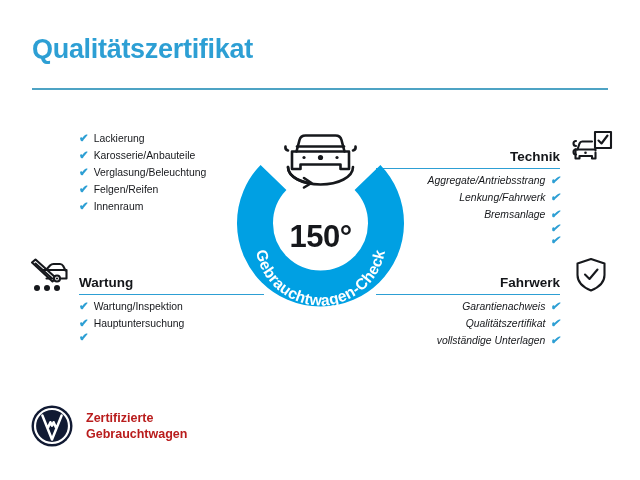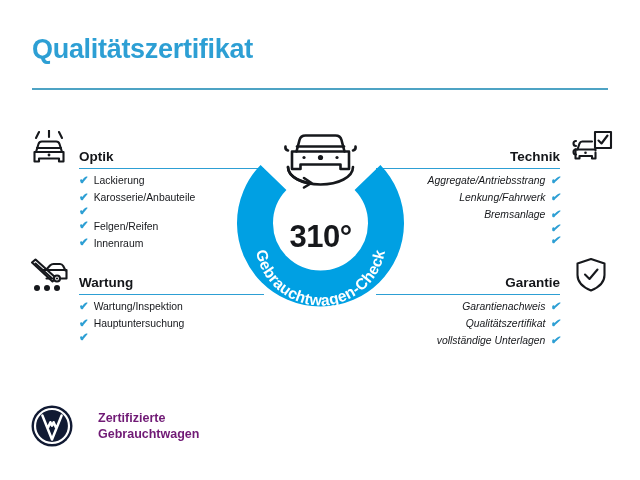--- a/index.html
+++ b/index.html
@@ -142,63 +142,49 @@
   .footer {
     position: absolute;
     left: 30px;
     top: 404px;
     display: flex;
     align-items: center;
   }
   .vw-logo { width: 44px; height: 44px; }
   .vw-logo svg { display: block; }
   .footer-text {
-    margin-left: 24px;
+    margin-left: 12px;
     font-size: 12.5px;
     font-weight: bold;
     line-height: 16px;
-    color: #701a75;
+    color: #b91c1c;
   }
   .footer-line { white-space: nowrap; }
 </style>
 </head>
 <body>
 
 <div id="page">
 
   <div class="page-title">Qualitätszertifikat</div>
   <div class="title-rule"></div>
 
   <div class="section sec-optik left">
-    <div class="sec-head">
-      <span class="sec-icon">
-        <svg width="46" height="40" viewBox="0 0 46 40" fill="none" stroke="#16181c" stroke-width="2.1" stroke-linecap="round" stroke-linejoin="round">
-          <line x1="13" y1="2" x2="10" y2="8"></line>
-          <line x1="23" y1="0.5" x2="23" y2="7"></line>
-          <line x1="33" y1="2" x2="36" y2="8"></line>
-          <path d="M10 22 L12.5 14 C13 12.4 14.2 11.5 15.8 11.5 L30.2 11.5 C31.8 11.5 33 12.4 33.5 14 L36 22"></path>
-          <path d="M8.5 22 L37.5 22 L37.5 31.5 L33 31.5 L33 28.5 L13 28.5 L13 31.5 L8.5 31.5 Z"></path>
-          <line x1="11" y1="18" x2="35" y2="18"></line>
-          <circle cx="23" cy="25" r="1.4" fill="#16181c" stroke="none"></circle>
-        </svg>
-      </span>
-      <span class="sec-title">Optik</span>
-      <span class="sec-underline"></span>
-    </div>
     <ul class="check-list">
       <li class="check-item">
           <span class="tick">✔</span>
           <span>Lackierung</span>
         </li>
       <li class="check-item">
           <span class="tick">✔</span>
           <span>Karosserie/Anbauteile</span>
         </li>
       <li class="check-item">
           <span class="tick">✔</span>
+          <span>Verglasung/Beleuchtung</span>
         </li>
       <li class="check-item">
           <span class="tick">✔</span>
           <span>Felgen/Reifen</span>
         </li>
       <li class="check-item">
           <span class="tick">✔</span>
           <span>Innenraum</span>
         </li>
     </ul>
@@ -277,21 +263,21 @@
   </div>
 
   <div class="section sec-garantie right">
     <div class="sec-head">
       <span class="sec-icon">
         <svg width="46" height="40" viewBox="0 0 46 40" fill="none" stroke="#16181c" stroke-width="2.1" stroke-linecap="round" stroke-linejoin="round">
           <path d="M23 3 L36.5 7.5 L36.5 19 C36.5 26.5 30.5 31.5 23 34.5 C15.5 31.5 9.5 26.5 9.5 19 L9.5 7.5 Z"></path>
           <path d="M17 18.5 L21.5 23 L29.5 13.5"></path>
         </svg>
       </span>
-      <span class="sec-title">Garantie</span>
+      <span class="sec-title">Fahrwerk</span>
       <span class="sec-underline"></span>
     </div>
     <ul class="check-list">
       <li class="check-item">
           <span>Garantienachweis</span>
           <span class="tick">✔</span>
         </li>
       <li class="check-item">
           <span>Qualitätszertifikat</span>
           <span class="tick">✔</span>
@@ -323,21 +309,21 @@
         <path d="M64 31.5 L111 31.5"></path>
         <path d="M55 35.5 C53 35 52 33.5 52.5 31.5 M120 35.5 C122 35 123 33.5 122.5 31.5"></path>
         <circle cx="87.5" cy="42.5" r="2.6" fill="#16181c" stroke="none"></circle>
         <circle cx="71" cy="42.5" r="1.6" fill="#16181c" stroke="none"></circle>
         <circle cx="104" cy="42.5" r="1.6" fill="#16181c" stroke="none"></circle>
         <path d="M120 52 C120 62 105.5 69.5 87.5 69.5 C69.5 69.5 55 62 55 52"></path>
         <path d="M55 52 C55 59.5 63 65.5 75.5 68"></path>
         <path d="M71 63 L78.5 68 L71 72.5"></path>
       </g>
     </svg>
-    <div class="badge-degrees">310°</div>
+    <div class="badge-degrees">150°</div>
   </div>
 
   <div class="footer">
     <span class="vw-logo">
       <svg width="44" height="44" viewBox="0 0 44 44" fill="none">
         <circle cx="22" cy="22" r="20.5" fill="#111a33"></circle>
         <circle cx="22" cy="22" r="17" fill="none" stroke="#ffffff" stroke-width="2.2"></circle>
         <path d="M12.4 11.5 L17.6 24.5 L20.4 18.2 L22 21.6 L23.6 18.2 L26.4 24.5 L31.6 11.5
                  M17.6 24.5 L22 35.5 L26.4 24.5" fill="none" stroke="#ffffff" stroke-width="2.5" stroke-linejoin="round" stroke-linecap="round"></path>
       </svg>

